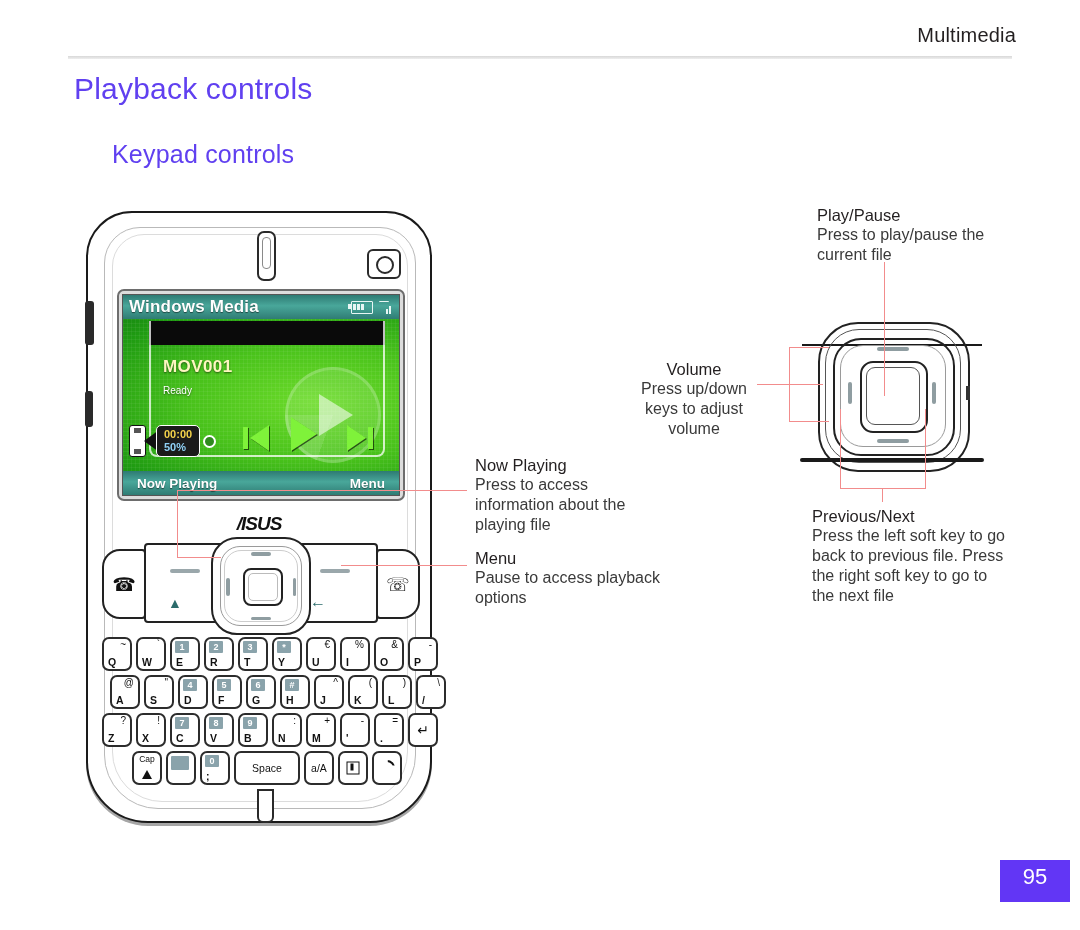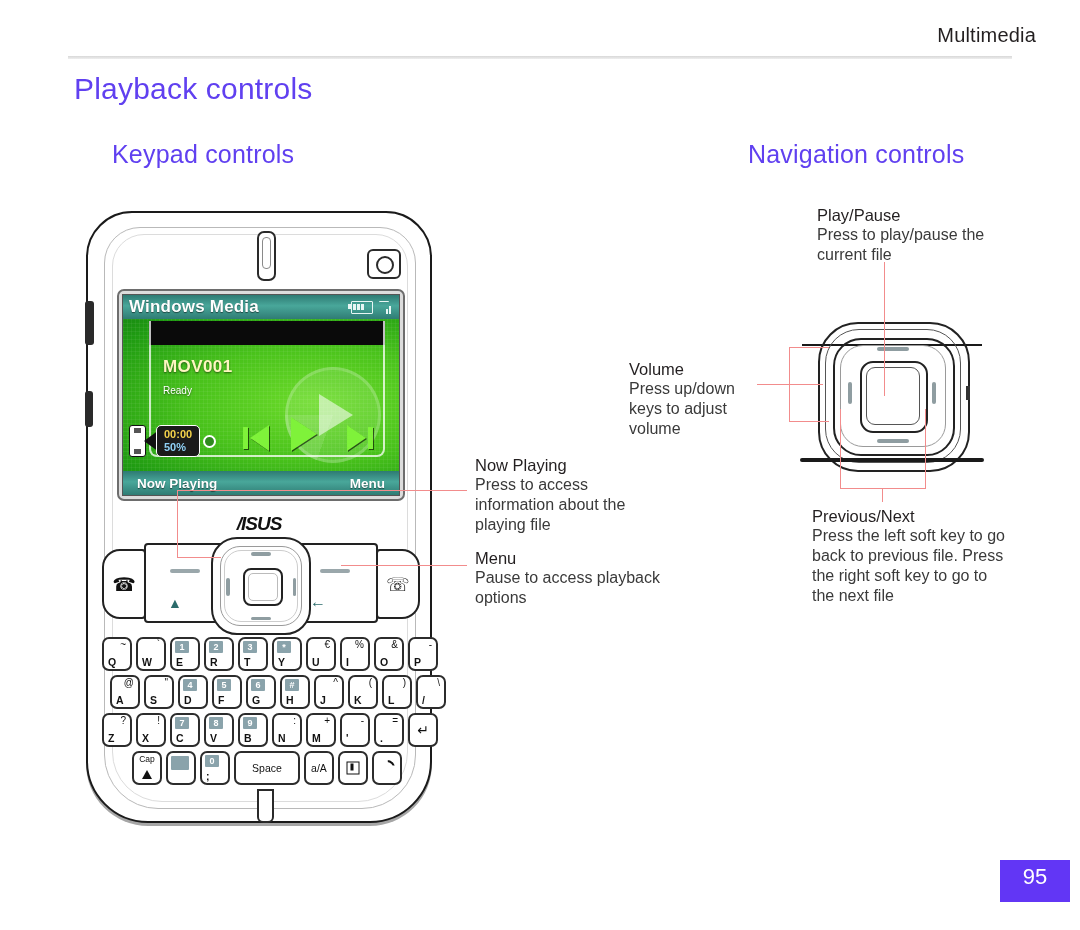--- a/index.html
+++ b/index.html
@@ -14,21 +14,21 @@
   .page{position:absolute;inset:0;}
 
   
   .hdr-section{
     position:absolute;left:0;top:24px;width:1080px;
     text-align:right;
   }
   .hdr-section .hdr-txt{
     display:inline-block;
     font-size:20px;letter-spacing:.2px;color:#231f20;
-    padding-right:44px;
+    padding-right:64px;
   }
   .hdr-rule{
     position:absolute;left:68px;top:56px;width:944px;height:3px;
     background:linear-gradient(to bottom,#d8d8d8,#eeeeee);
   }
 
   .h1{
     position:absolute;left:74px;top:72px;
     font-size:30px;color:#6040F0;font-weight:400;letter-spacing:.2px;
   }
@@ -49,21 +49,21 @@
     min-width:38px;text-align:center;
   }
 
   
   .anno{position:absolute;}
   .anno .t{font-size:16.5px;color:#231f20;line-height:20px;white-space:nowrap;}
   .anno .b{font-size:16px;color:#3a3a3a;line-height:20px;}
   .a-nowplaying{left:475px;top:455px;width:210px;}
   .a-menu{left:475px;top:548px;width:230px;}
   .a-playpause{left:817px;top:205px;width:215px;}
-  .a-volume{left:629px;top:359px;width:130px;}
+  .a-volume{left:629px;top:359px;width:130px;text-align:center;}
   .a-prevnext{left:812px;top:506px;width:240px;}
 
   
   .ln{position:absolute;background:#F28C8C;}
   .ln.h{height:1.4px;}
   .ln.v{width:1.4px;}
 
   
   .phone{
     position:absolute;left:78px;top:203px;width:360px;height:625px;
@@ -370,21 +370,20 @@
 
 <div class="page">
 
   <div class="hdr-section">
     <span class="hdr-txt">Multimedia</span>
   </div>
   <div class="hdr-rule"></div>
 
   <div class="h1">Playback controls</div>
   <div class="h2-left">Keypad controls</div>
-  <div class="h2-right">Navigation controls</div>
 
   <div class="pagenum">95</div>
 
   <div class="phone">
     <div class="body-outer">
       <div class="body-inner"></div>
       <div class="body-inner2"></div>
 
       <div class="speaker"></div>
       <div class="camera"></div>

